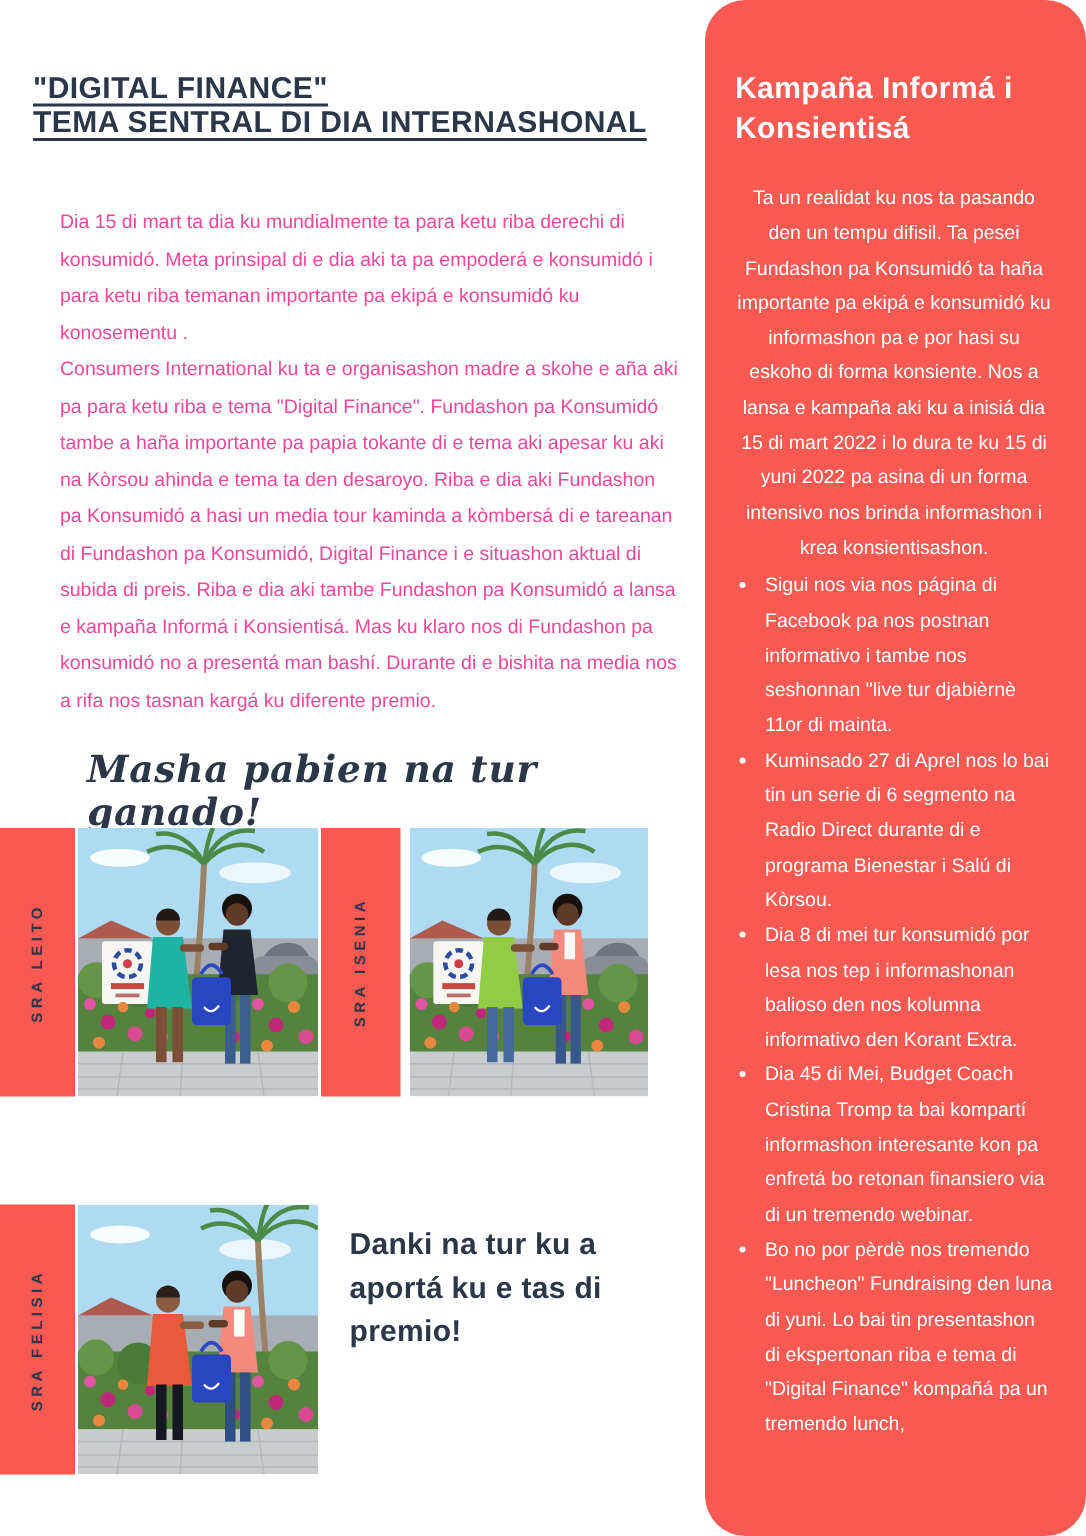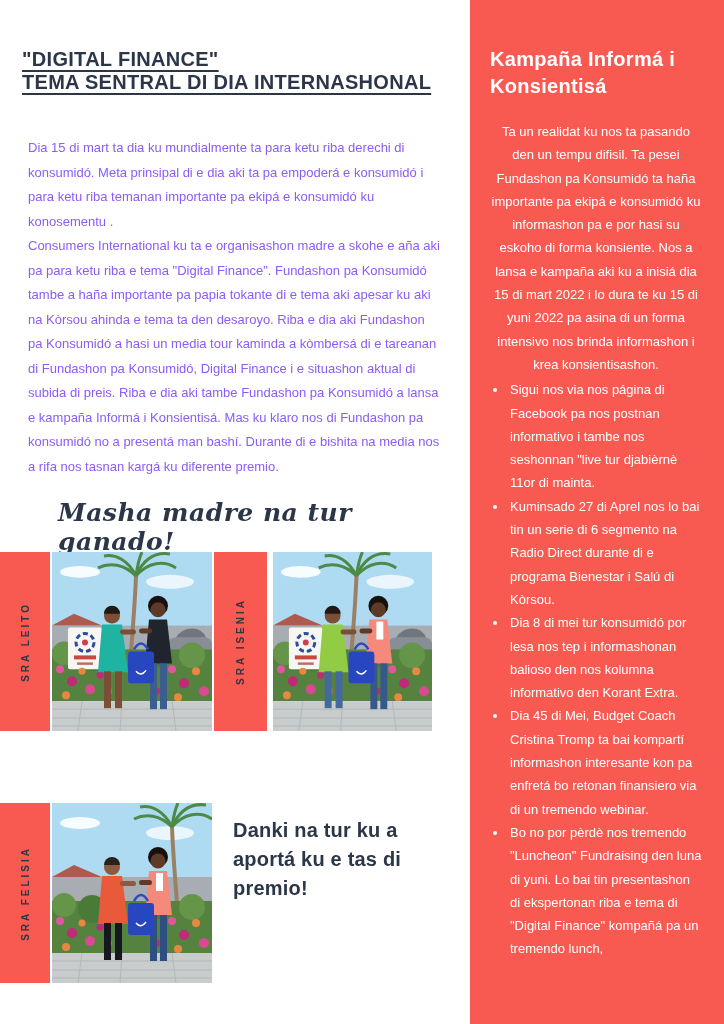--- a/index.html
+++ b/index.html
@@ -5,42 +5,43 @@
   html,body{margin:0;padding:0;background:#ffffff;}
   .page{
     position:relative;width:724px;height:1024px;background:#ffffff;overflow:hidden;
     font-family:"Liberation Sans",sans-serif;
   }
   
   .sidebar{
     position:absolute;left:470px;top:0;width:254px;height:1024px;
     background:#F85A52;color:#ffffff;box-sizing:border-box;
     padding:46px 22px 0 20px;
+    border-radius:27px;
   }
   .sidebar-title{
     font-size:20px;font-weight:bold;line-height:1.35;letter-spacing:.3px;margin:0 0 20px 0;
   }
   .sidebar-intro{
     font-size:13px;line-height:23.3px;margin:0;text-align:center;
   }
   .sidebar-bullets{
     margin:2px 0 0 0;padding:0 0 0 18px;font-size:13px;line-height:23.3px;
   }
   .sidebar-bullets li{margin:0;padding-left:2px;}
   
   .headline{
     position:absolute;left:22px;top:48px;width:430px;margin:0;
     color:#2B3648;font-size:20px;font-weight:bold;line-height:23px;letter-spacing:.3px;
   }
   .headline .title-line{
     display:inline;text-decoration:underline;text-decoration-thickness:2px;text-underline-offset:4px;
   }
   .body-copy{
-    position:absolute;left:28px;top:136px;width:412px;
-    color:#8b5cf6;font-size:13px;line-height:24.5px;
+    position:absolute;left:40px;top:136px;width:412px;
+    color:#ec4899;font-size:13px;line-height:24.5px;
   }
   .body-copy p{margin:0;}
   .congrats{
     position:absolute;left:58px;top:498px;width:340px;margin:0;
     color:#2B3648;font-family:"DejaVu Serif",serif;font-style:italic;font-weight:bold;
     font-size:25px;letter-spacing:.5px;
   }
   .thanks{
     position:absolute;left:233px;top:816px;width:222px;margin:0;
     color:#2B3648;font-size:20px;font-weight:bold;line-height:1.45;letter-spacing:.2px;
@@ -74,21 +75,21 @@
   <h1 class="headline">
     <span class="title-line">"DIGITAL FINANCE"</span><br>
     <span class="title-line">TEMA SENTRAL DI DIA INTERNASHONAL</span><br>
   </h1>
 
   <div class="body-copy">
     <p>Dia 15 di mart ta dia ku mundialmente ta para ketu riba derechi di konsumidó. Meta prinsipal di e dia aki ta pa empoderá e konsumidó i para ketu riba temanan importante pa ekipá e konsumidó ku konosementu .</p>
     <p>Consumers International ku ta e organisashon madre a skohe e aña aki pa para ketu riba e tema "Digital Finance". Fundashon pa Konsumidó tambe a haña importante pa papia tokante di e tema aki apesar ku aki na Kòrsou ahinda e tema ta den desaroyo.  Riba e dia aki Fundashon pa Konsumidó a hasi un media tour kaminda a kòmbersá di e tareanan di Fundashon pa Konsumidó, Digital Finance i e situashon aktual di subida di preis. Riba e dia aki tambe Fundashon pa Konsumidó a lansa e kampaña Informá i Konsientisá. Mas ku klaro nos di Fundashon pa konsumidó no a presentá man bashí. Durante di e bishita na media nos a rifa nos tasnan kargá ku diferente premio.</p>
   </div>
 
-  <p class="congrats">Masha madre na tur ganado!</p>
+  <p class="congrats">Masha pabien na tur ganado!</p>
 
   <div class="label-band band-1">
     <span class="v-label">SRA LEITO</span>
   </div>
 
   <div class="photo photo-1">
     <svg viewBox="0 0 160 180" preserveAspectRatio="none">
       <rect x="0" y="0" width="160" height="105" fill="#AEDBF2"></rect>
       <ellipse cx="28" cy="20" rx="20" ry="6" fill="#FFFFFF" opacity="0.9"></ellipse>
       <ellipse cx="118" cy="30" rx="24" ry="7" fill="#FFFFFF" opacity="0.75"></ellipse>

